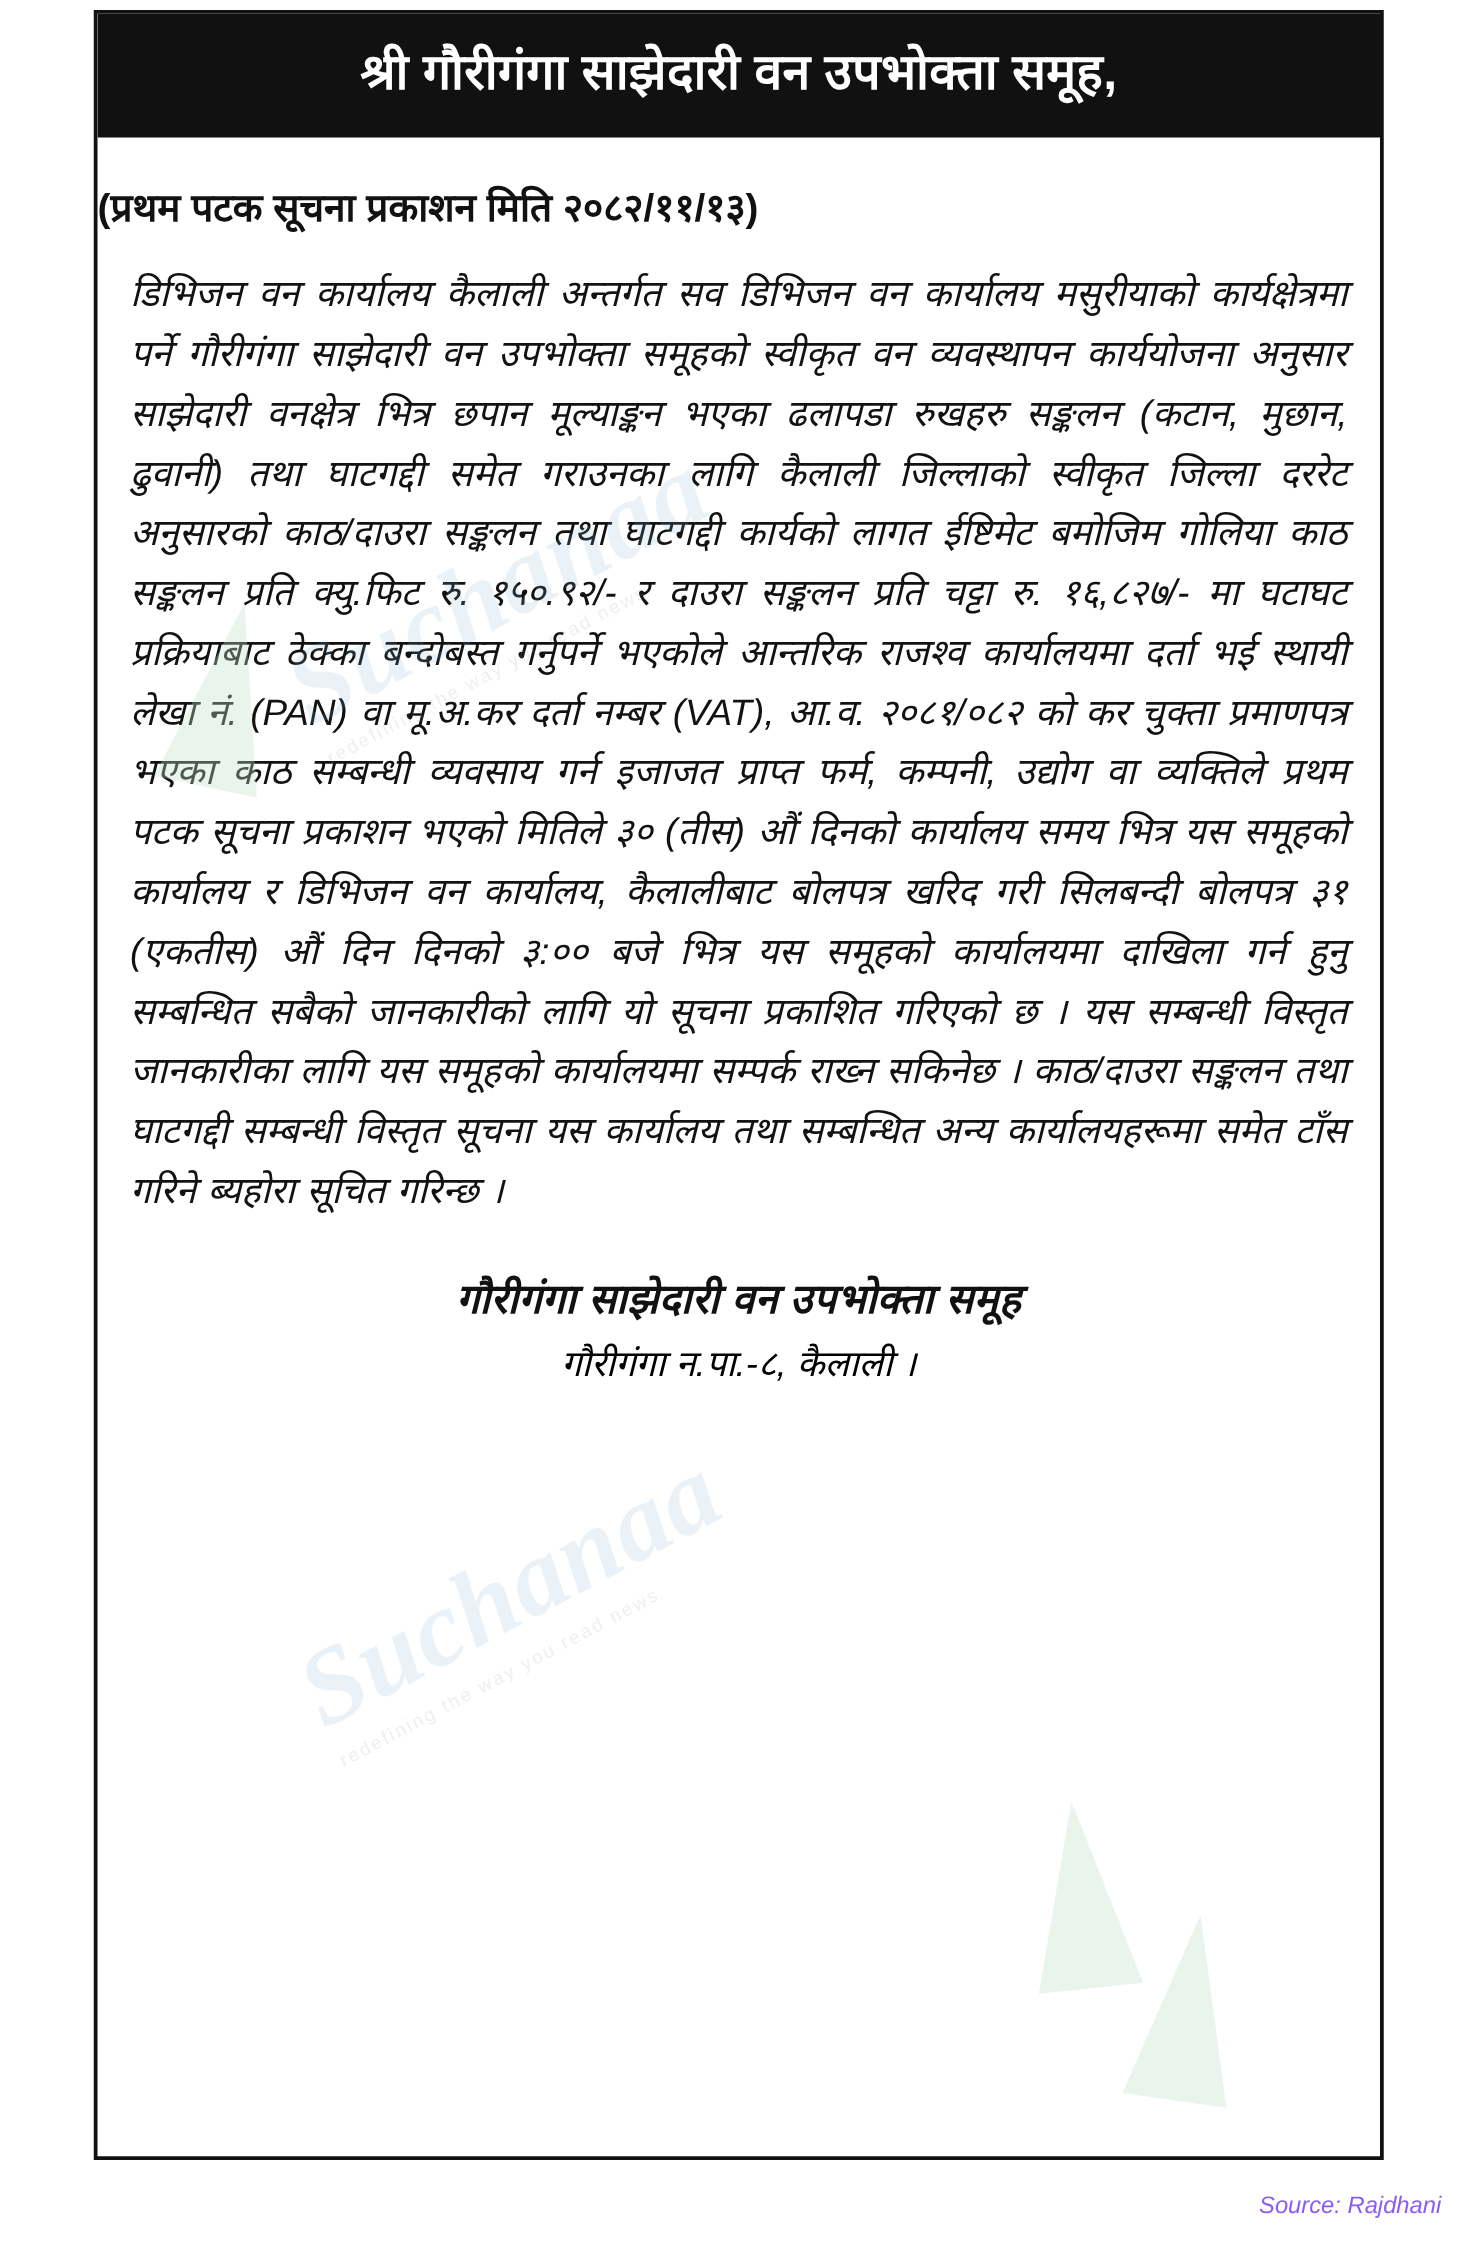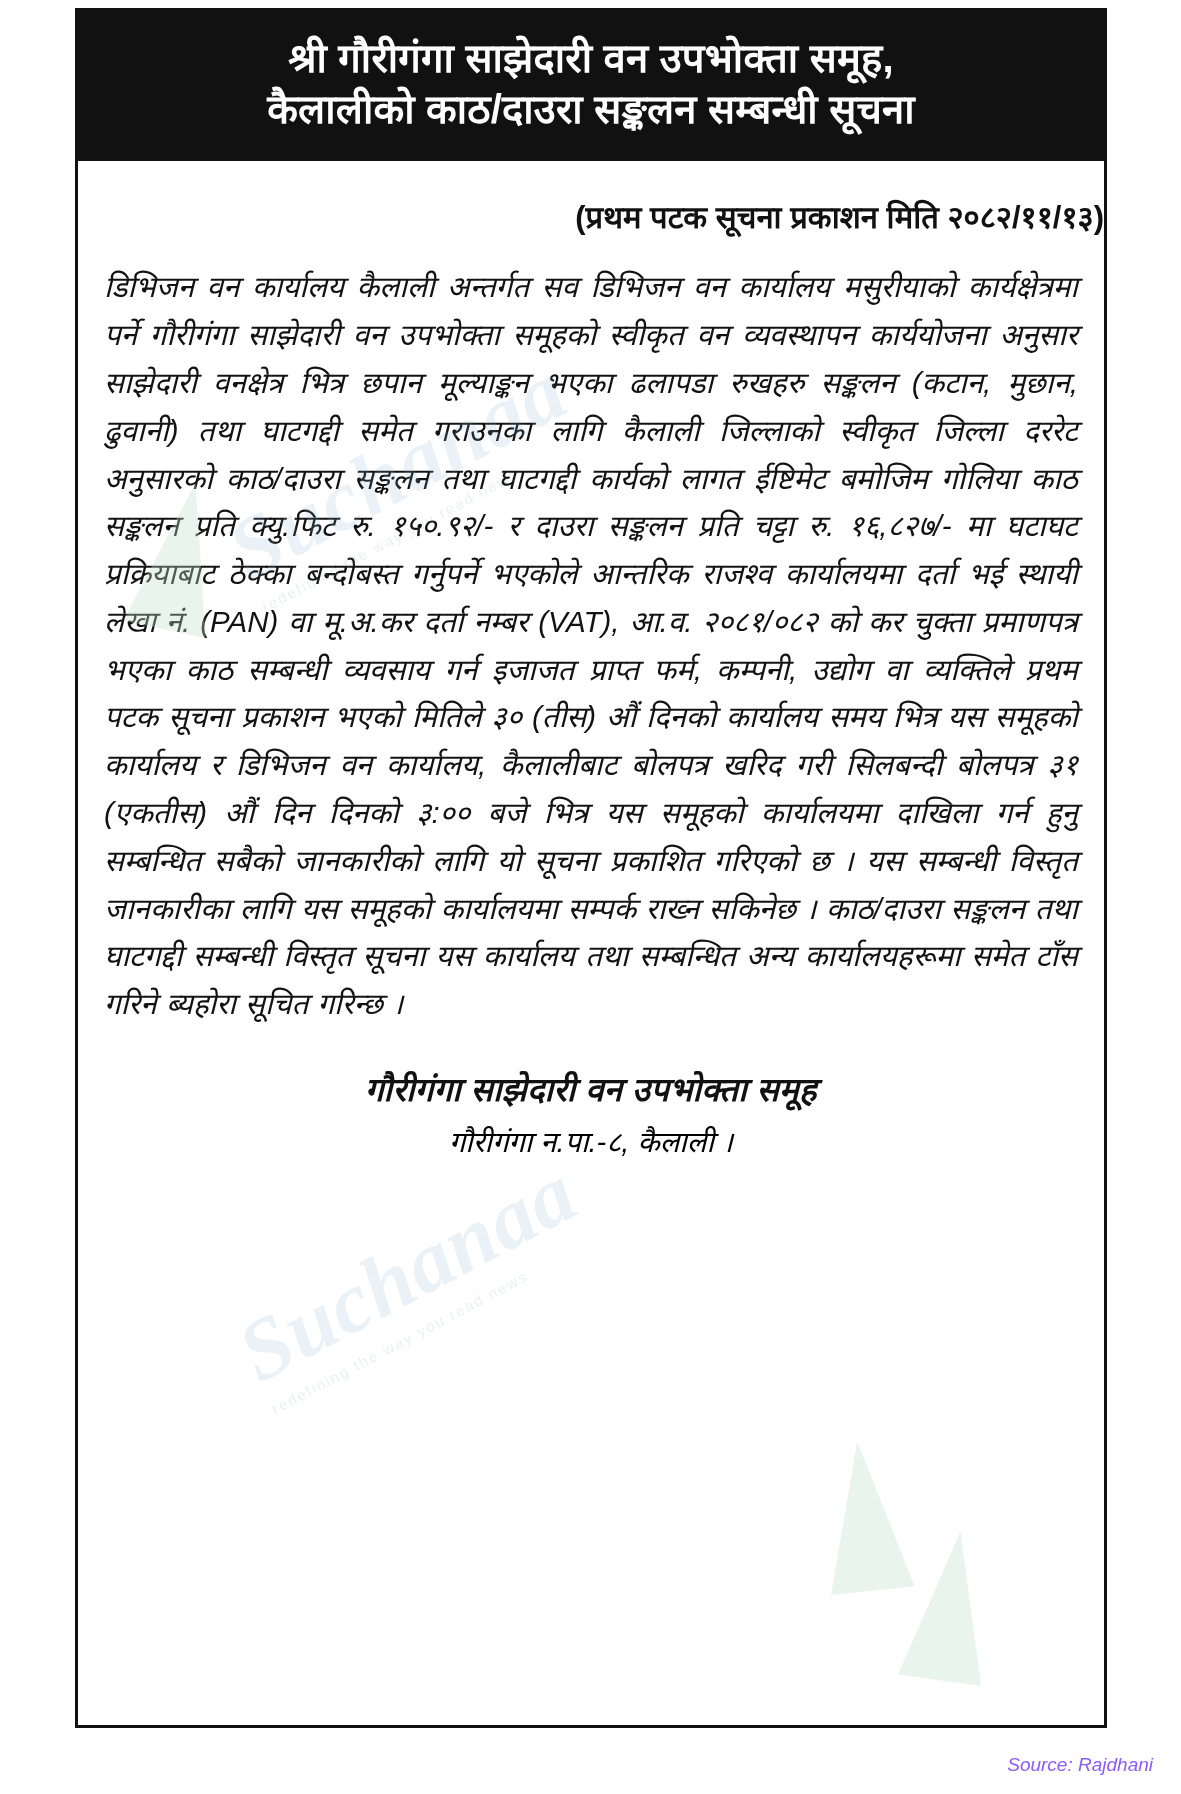--- a/index.html
+++ b/index.html
@@ -43,26 +43,25 @@
   .header-line {
     font-family: "Liberation Sans", sans-serif;
     font-weight: bold;
     font-size: 40px;
     line-height: 1.28;
     letter-spacing: 0.2px;
     white-space: nowrap;
   }
   
   .pub-date {
-    text-align: right;
+    text-align: left;
     font-weight: bold;
     font-size: 31px;
     color: #111111;
     margin: 34px 0 26px 0;
-    padding-left: 29px;
   }
   
   .body-wrap {
     padding: 0 26px;
     font-style: italic;
   }
   .body-text {
     font-size: 29.5px;
     line-height: 1.62;
     color: #121212;
@@ -139,21 +138,20 @@
 
   <div class="watermark wm3">
     <div class="wm-text">Suchanaa</div>
     <div class="wm-sub">redefining the way you read news</div>
   </div>
 
   <div class="notice">
 
     <div class="header-band">
       <div class="header-line">श्री गौरीगंगा साझेदारी वन उपभोक्ता समूह,</div>
-      <div class="header-line">कैलालीको काठ/दाउरा सङ्कलन सम्बन्धी सूचना</div>
     </div>
 
     <div class="pub-date">(प्रथम पटक सूचना प्रकाशन मिति २०८२/११/१३)</div>
 
     <div class="body-wrap">
       <div class="body-text">डिभिजन वन कार्यालय कैलाली अन्तर्गत सव डिभिजन वन कार्यालय मसुरीयाको कार्यक्षेत्रमा पर्ने गौरीगंगा साझेदारी वन उपभोक्ता समूहको स्वीकृत वन व्यवस्थापन कार्ययोजना अनुसार साझेदारी वनक्षेत्र भित्र छपान मूल्याङ्कन भएका ढलापडा रुखहरु सङ्कलन (कटान, मुछान, ढुवानी) तथा घाटगद्दी समेत गराउनका लागि कैलाली जिल्लाको स्वीकृत जिल्ला दररेट अनुसारको काठ/दाउरा सङ्कलन तथा घाटगद्दी कार्यको लागत ईष्टिमेट बमोजिम गोलिया काठ सङ्कलन प्रति क्यु.फिट रु. १५०.९२/- र दाउरा सङ्कलन प्रति चट्टा रु. १६,८२७/- मा घटाघट प्रक्रियाबाट ठेक्का बन्दोबस्त गर्नुपर्ने भएकोले आन्तरिक राजश्व कार्यालयमा दर्ता भई स्थायी लेखा नं. (PAN) वा मू.अ.कर दर्ता नम्बर (VAT), आ.व. २०८१/०८२ को कर चुक्ता प्रमाणपत्र भएका काठ सम्बन्धी व्यवसाय गर्न इजाजत प्राप्त फर्म, कम्पनी, उद्योग वा व्यक्तिले प्रथम पटक सूचना प्रकाशन भएको मितिले ३० (तीस) औं दिनको कार्यालय समय भित्र यस समूहको कार्यालय र डिभिजन वन कार्यालय, कैलालीबाट बोलपत्र खरिद गरी सिलबन्दी बोलपत्र ३१ (एकतीस) औं दिन दिनको ३:०० बजे भित्र यस समूहको कार्यालयमा दाखिला गर्न हुनु सम्बन्धित सबैको जानकारीको लागि यो सूचना प्रकाशित गरिएको छ । यस सम्बन्धी विस्तृत जानकारीका लागि यस समूहको कार्यालयमा सम्पर्क राख्न सकिनेछ । काठ/दाउरा सङ्कलन तथा घाटगद्दी सम्बन्धी विस्तृत सूचना यस कार्यालय तथा सम्बन्धित अन्य कार्यालयहरूमा समेत टाँस गरिने ब्यहोरा सूचित गरिन्छ ।</div>
 
       <div class="sign">
         <div class="sign-org">गौरीगंगा साझेदारी वन उपभोक्ता समूह</div>
         <div class="sign-addr">गौरीगंगा न.पा.-८, कैलाली ।</div>

